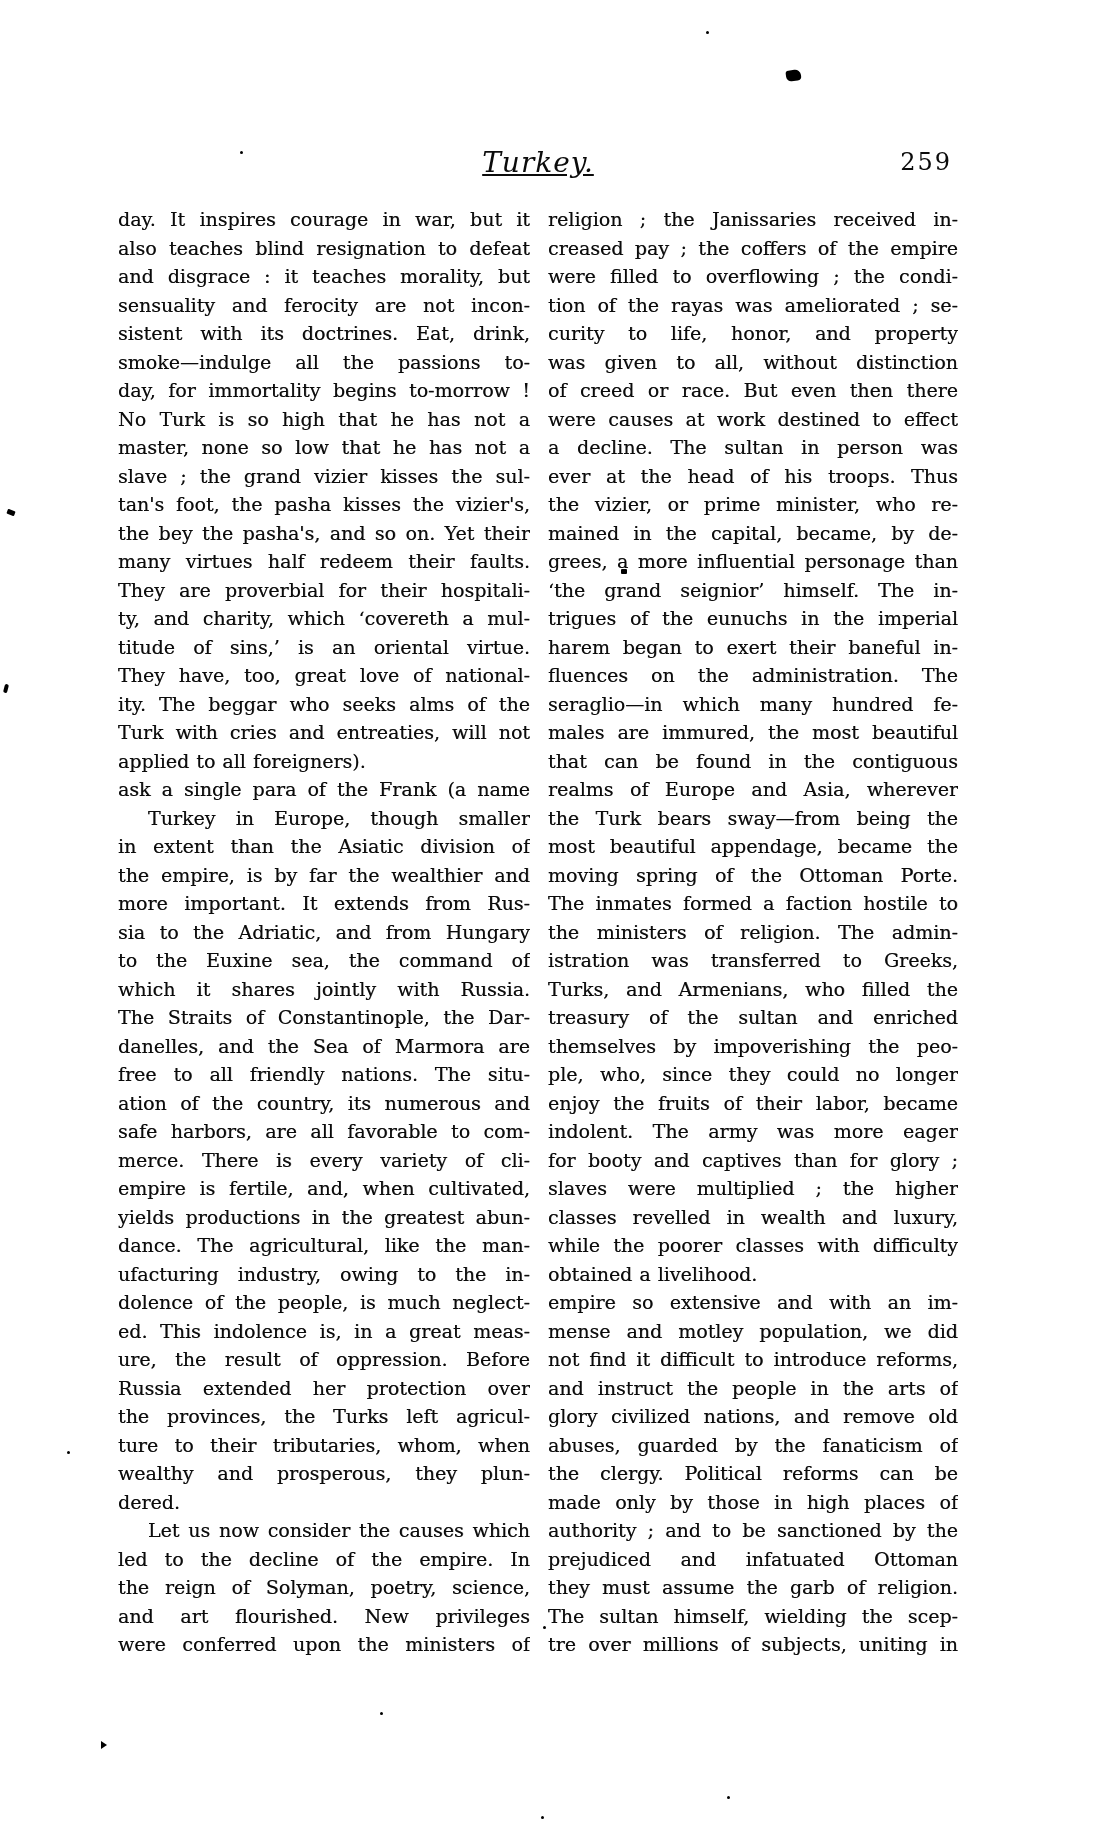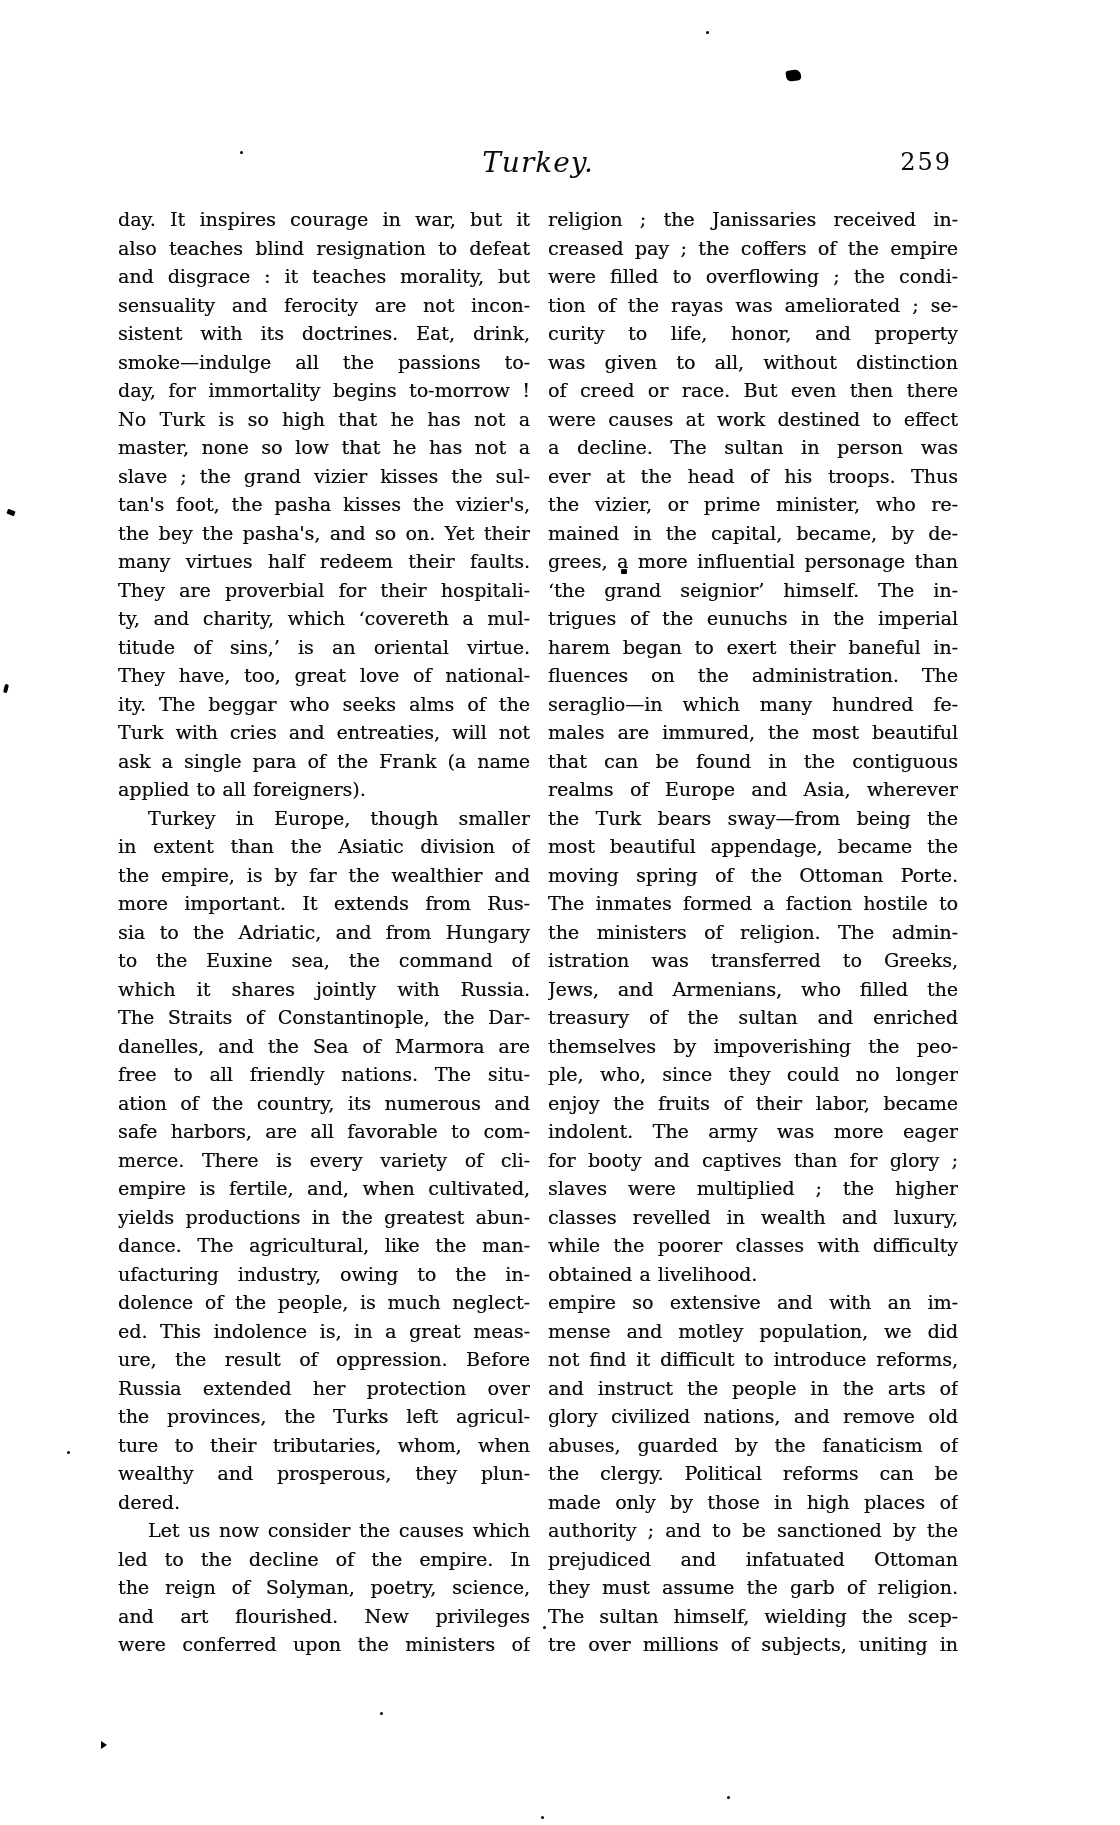--- a/index.html
+++ b/index.html
@@ -19,20 +19,21 @@
     left: 118px; top: 146px;
     width: 840px; height: 44px;
   }
   .running-title {
     position: absolute;
     left: 0; right: 0; top: 0;
     text-align: center;
     font-style: italic;
     font-size: 28px;
     letter-spacing: 1px;
+    text-decoration: underline;
   }
   .page-number {
     position: absolute;
     right: 6px; top: 2px;
     font-size: 24px;
     letter-spacing: 2px;
     text-align: center;
   }
 
   
@@ -97,22 +98,22 @@
         <div class="line">slave ; the grand vizier kisses the sul-</div>
         <div class="line">tan's foot, the pasha kisses the vizier's,</div>
         <div class="line">the bey the pasha's, and so on.  Yet their</div>
         <div class="line">many virtues half redeem their faults.</div>
         <div class="line">They are proverbial for their hospitali-</div>
         <div class="line">ty, and charity, which ‘covereth a mul-</div>
         <div class="line">titude of sins,’ is an oriental virtue.</div>
         <div class="line">They have, too, great love of national-</div>
         <div class="line">ity.  The beggar who seeks alms of the</div>
         <div class="line">Turk with cries and entreaties, will not</div>
+        <div class="line endline">applied to all foreigners).</div>
         <div class="line">ask a single para of the Frank (a name</div>
-        <div class="line endline">applied to all foreigners).</div>
       </div>
       <div class="para indent">
         <div class="line firstline">Turkey in Europe, though smaller</div>
         <div class="line">in extent than the Asiatic division of</div>
         <div class="line">the empire, is by far the wealthier and</div>
         <div class="line">more important.  It extends from Rus-</div>
         <div class="line">sia to the Adriatic, and from Hungary</div>
         <div class="line">to the Euxine sea, the command of</div>
         <div class="line">which it shares jointly with Russia.</div>
         <div class="line">The Straits of Constantinople, the Dar-</div>
@@ -164,21 +165,21 @@
         <div class="line">seraglio—in which many hundred fe-</div>
         <div class="line">males are immured, the most beautiful</div>
         <div class="line">that can be found in the contiguous</div>
         <div class="line">realms of Europe and Asia, wherever</div>
         <div class="line">the Turk bears sway—from being the</div>
         <div class="line">most beautiful appendage, became the</div>
         <div class="line">moving spring of the Ottoman Porte.</div>
         <div class="line">The inmates formed a faction hostile to</div>
         <div class="line">the ministers of religion.  The admin-</div>
         <div class="line">istration was transferred to Greeks,</div>
-        <div class="line">Jews, and Armenians, who filled the</div>
+        <div class="line">Turks, and Armenians, who filled the</div>
         <div class="line">treasury of the sultan and enriched</div>
         <div class="line">themselves by impoverishing the peo-</div>
         <div class="line">ple, who, since they could no longer</div>
         <div class="line">enjoy the fruits of their labor, became</div>
         <div class="line">indolent.  The army was more eager</div>
         <div class="line">for booty and captives than for glory ;</div>
         <div class="line">slaves were multiplied ;  the higher</div>
         <div class="line">classes revelled in wealth and luxury,</div>
         <div class="line">while the poorer classes with difficulty</div>
         <div class="line endline">obtained a livelihood.</div>

